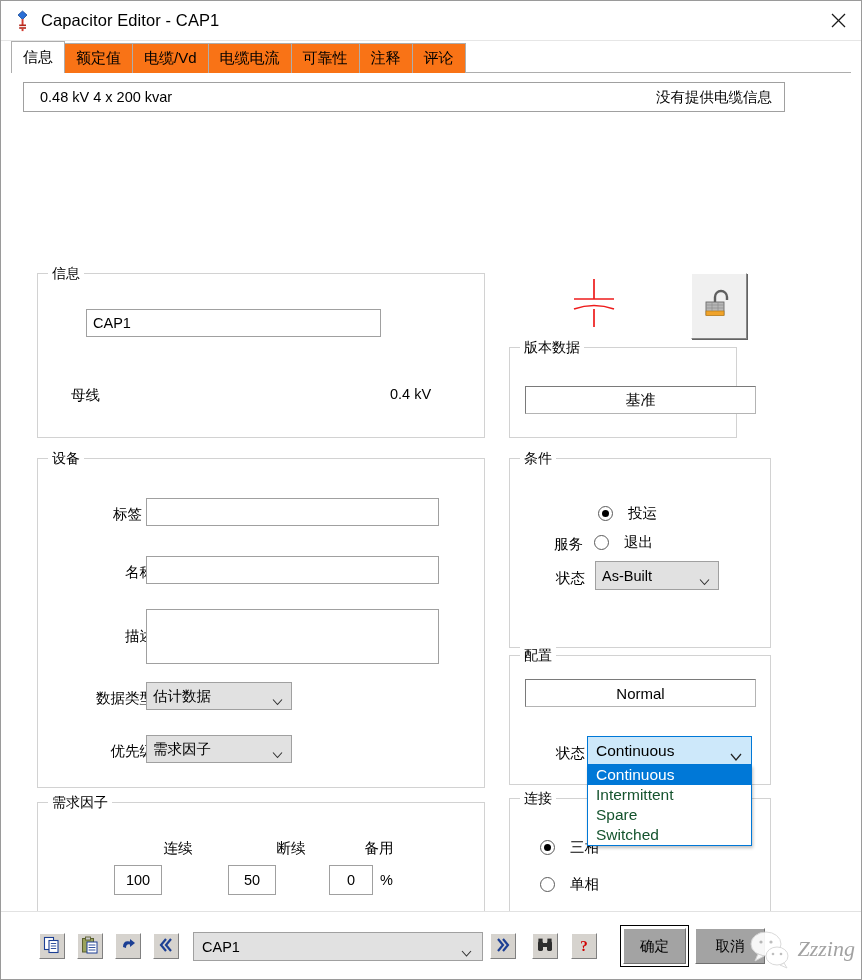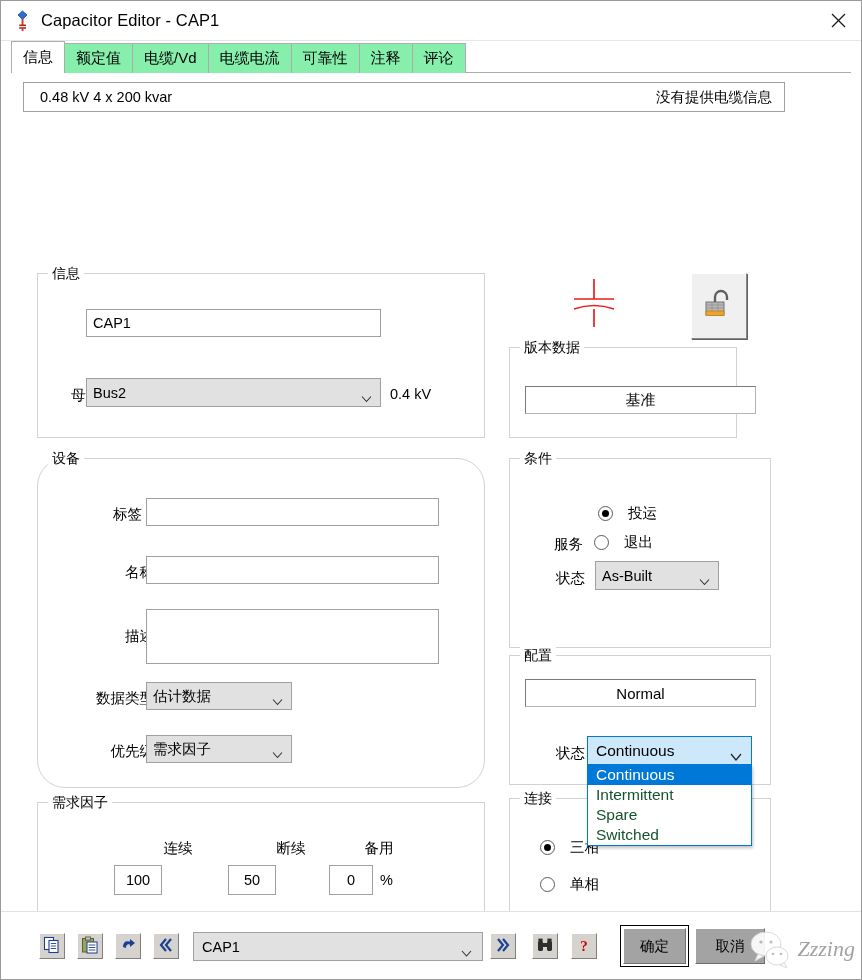--- a/index.html
+++ b/index.html
@@ -52,21 +52,21 @@
     content:""; position:absolute; left:10px; right:10px; bottom:0;
     height:1px; background:#adadad;
   }
   .tab {
     height:30px;
     padding:0 11px;
     display:flex; align-items:center; justify-content:center;
     font-size:15px;
     border:1px solid #adadad;
     border-bottom:none;
-    background:#86efac;
+    background:#f97316;
     margin-right:-1px;
     position:relative; z-index:1;
     color:#000;
     white-space:nowrap;
   }
   .tab.active {
     background:#ffffff;
     height:32px;
     z-index:3;
     border-color:#adadad;
@@ -314,32 +314,24 @@
 
     <div class="group" style="left:36px; top:153px; width:448px; height:165px;">
       <span class="legend">信息</span>
 
       <span class="lbl" style="position:absolute; left:24px; top:42px; width:40px; text-align:right;">ID</span>
       <div class="textbox" style="position:absolute; left:48px; top:35px; width:295px; height:28px;">
         <span>CAP1</span>
       </div>
 
       <span class="lbl" style="position:absolute; left:10px; top:112px; width:52px; text-align:right;">母线</span>
-      <div class="combo" style="position:absolute; left:48px; top:104px; width:295px; height:29px;">
-        <span>Bus2</span>
-        <span class="chev">
-          <svg width="11" height="7" viewBox="0 0 11 7">
-              <polyline points="1,1 5.5,6 10,1" fill="none" stroke="#333" stroke-width="1.1"></polyline>
-            </svg>
-        </span>
-      </div>
       <span class="lbl" style="position:absolute; left:352px; top:112px;">0.4 kV</span>
     </div>
 
-    <div class="group" style="left:36px; top:338px; width:448px; height:330px;border-radius:28px;">
+    <div class="group" style="left:36px; top:338px; width:448px; height:330px;">
       <span class="legend">设备</span>
 
       <span class="lbl" style="position:absolute; left:48px; top:46px; width:68px; text-align:right;">标签  #</span>
       <div class="textbox" style="position:absolute; left:108px; top:39px; width:293px; height:28px;">
         <span></span>
       </div>
 
       <span class="lbl" style="position:absolute; left:62px; top:104px; width:54px; text-align:right;">名称</span>
       <div class="textbox" style="position:absolute; left:108px; top:97px; width:293px; height:28px;">
         <span></span>

